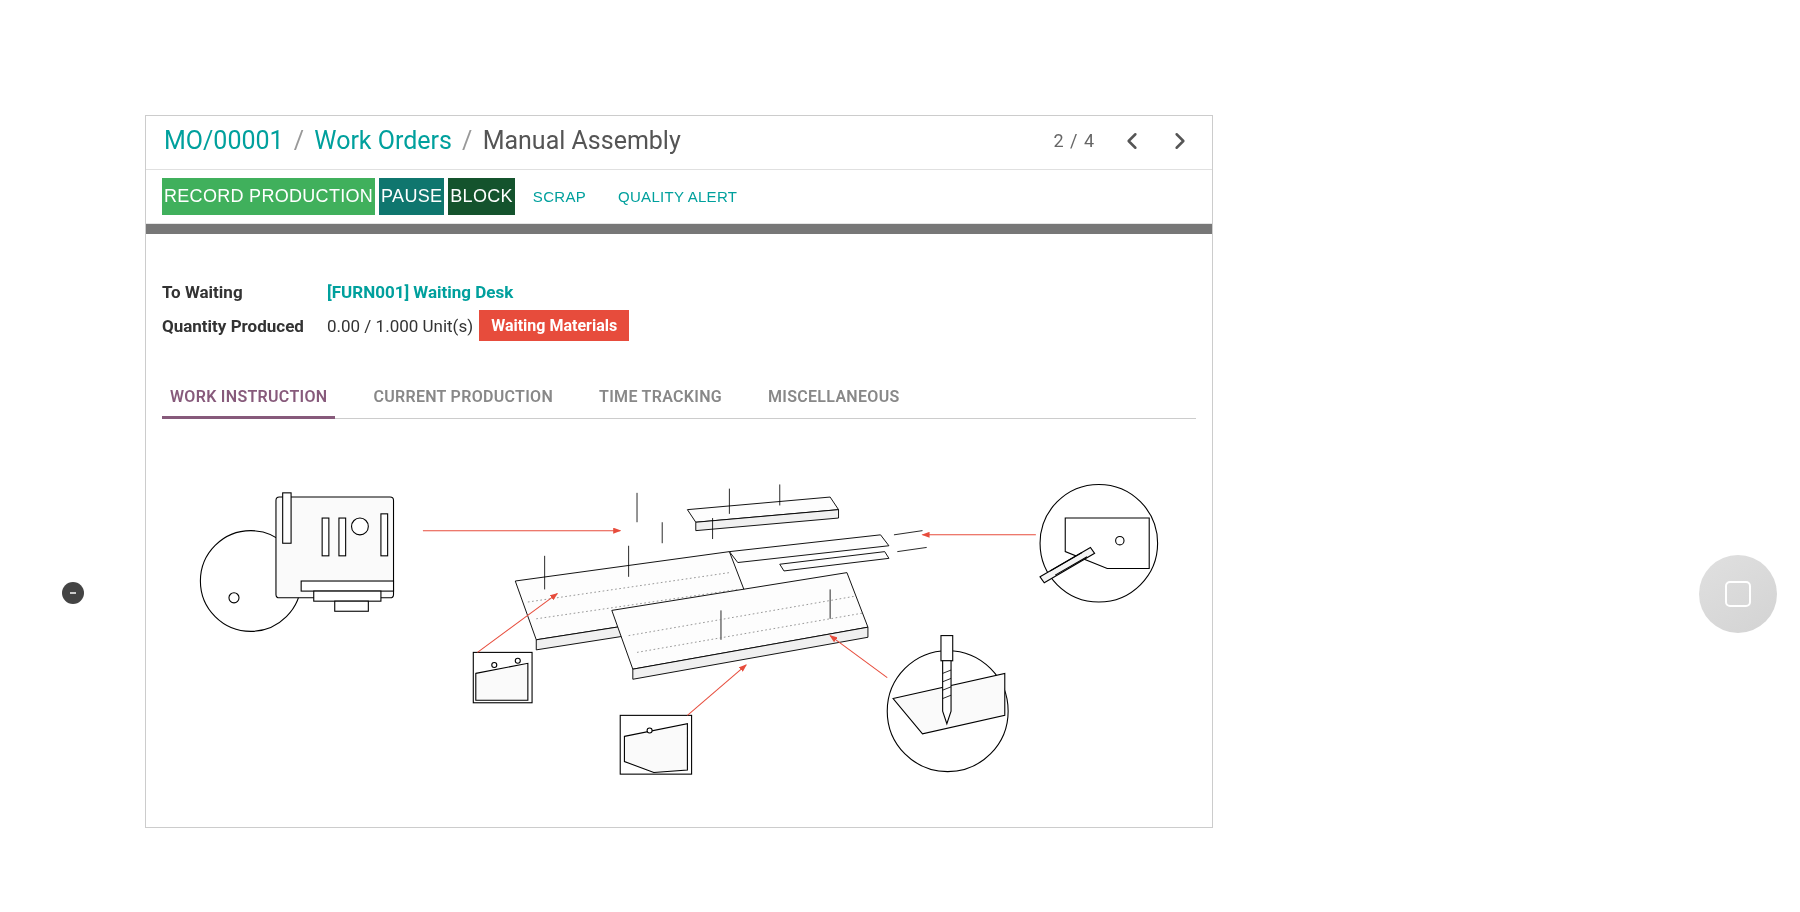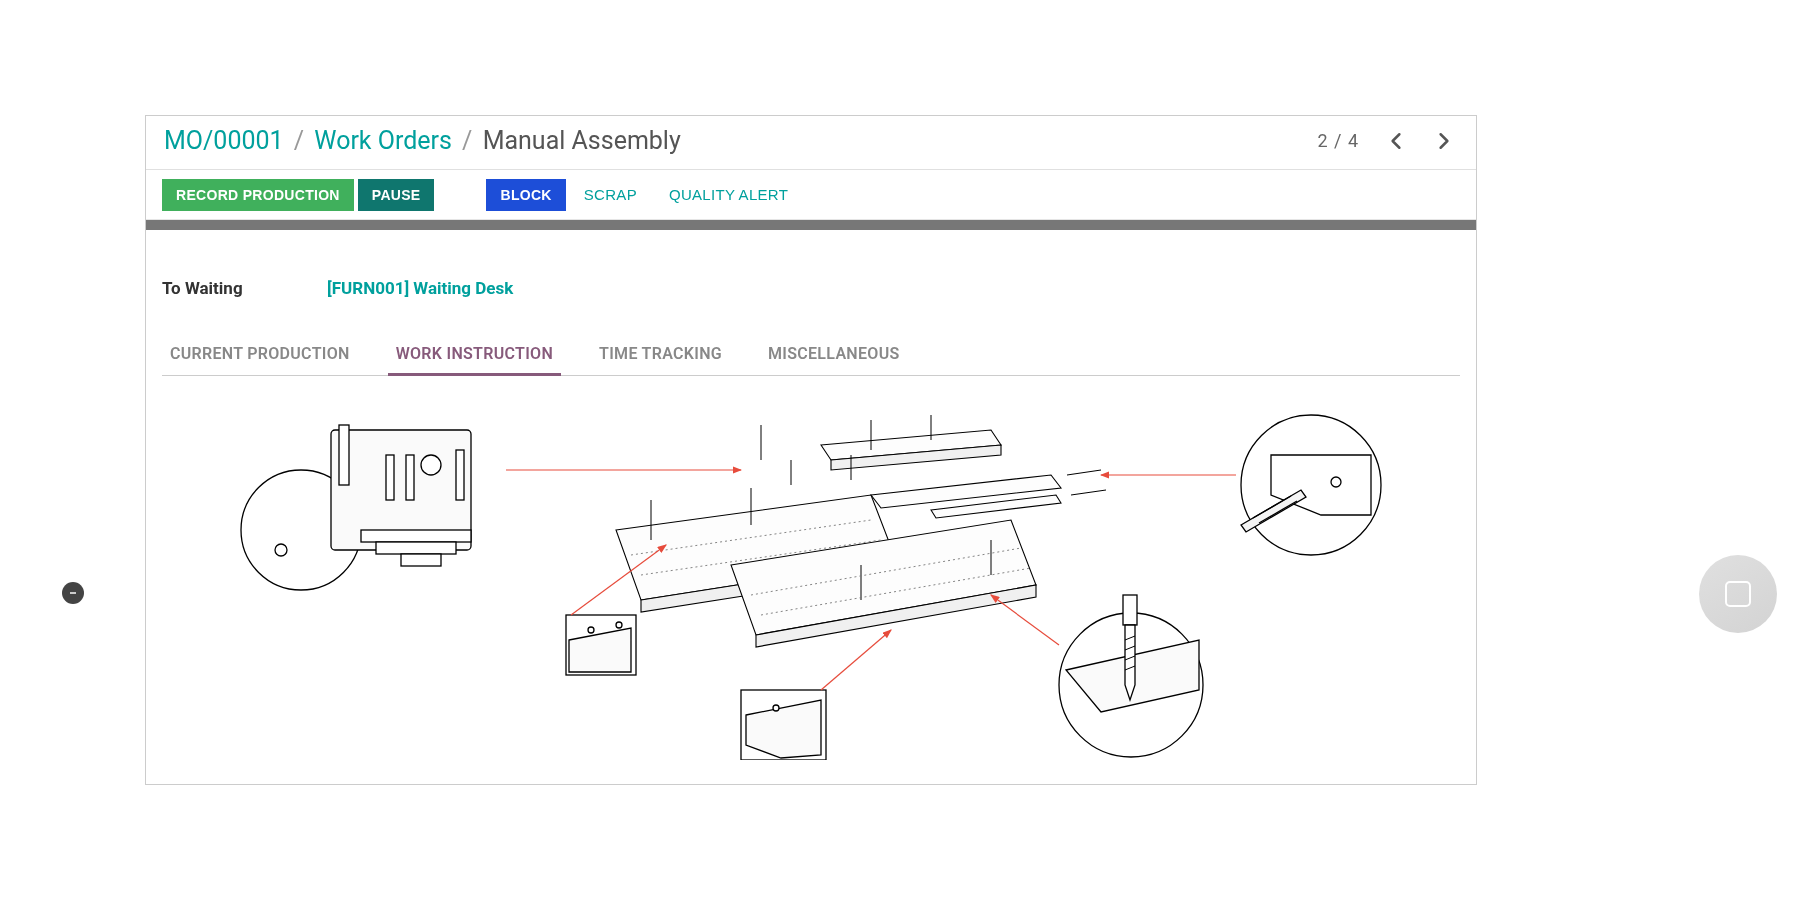--- a/index.html
+++ b/index.html
@@ -8,21 +8,21 @@
   background: #fff;
   width: 1800px;
   height: 912px;
   position: relative;
   overflow: hidden;
 }
 .panel {
   position: absolute;
   left: 145px;
   top: 115px;
-  width: 1332px;
+  width: 1068px;
   border: 1px solid #ccc;
   background: #fff;
 }
 .header-row {
   padding: 10px 18px 14px 18px;
   display: flex;
   justify-content: space-between;
   align-items: center;
   border-bottom: 1px solid #e0e0e0;
 }
@@ -53,31 +53,31 @@
 }
 .chevron-btn svg { width: 12px; height: 18px; }
 .toolbar {
   padding: 8px 16px;
   display: flex;
   align-items: center;
   gap: 4px;
   border-bottom: 1px solid #e5e5e5;
 }
 .btn {
-  padding: 8px 14px;
-  font-size: 14px;
-  font-weight: 700;
+  padding: 8px 2px;
+  font-size: 18px;
+  font-weight: 400;
   color: #fff;
   border: none;
   cursor: pointer;
   letter-spacing: 0.3px;
 }
 .btn-green { background: #40b05c; }
 .btn-orange { background: #0f766e; }
-.btn-red { background: #1d4ed8; margin-left: 48px; }
+.btn-red { background: #14532d; }
 .link-btn {
   padding: 8px 14px;
   font-size: 15px;
   font-weight: 500;
   color: #00a09d;
   background: transparent;
   border: none;
   cursor: pointer;
   letter-spacing: 0.3px;
 }
@@ -220,25 +220,30 @@
 
   <div class="divider-bar"></div>
 
   <div class="content">
 
     <div class="info-rows">
       <div class="info-row">
         <span class="info-label">To Waiting</span>
         <span class="product-link">[FURN001] Waiting Desk</span>
       </div>
+      <div class="info-row">
+        <span class="info-label">Quantity Produced</span>
+        <span class="info-value">0.00  /  1.000  Unit(s)</span>
+        <span class="status-badge">Waiting Materials</span>
+      </div>
     </div>
 
     <div class="tabs">
+      <div class="tab active">WORK INSTRUCTION</div>
       <div class="tab">CURRENT PRODUCTION</div>
-      <div class="tab active">WORK INSTRUCTION</div>
       <div class="tab">TIME TRACKING</div>
       <div class="tab">MISCELLANEOUS</div>
     </div>
 
     <div class="diagram-area">
       <svg class="diagram-svg" viewBox="0 0 1160 360">
         <defs>
           <marker id="arrowhead" markerWidth="8" markerHeight="6" refX="7" refY="3" orient="auto">
             <polygon points="0 0, 8 3, 0 6" fill="#e74c3c"></polygon>
           </marker>

